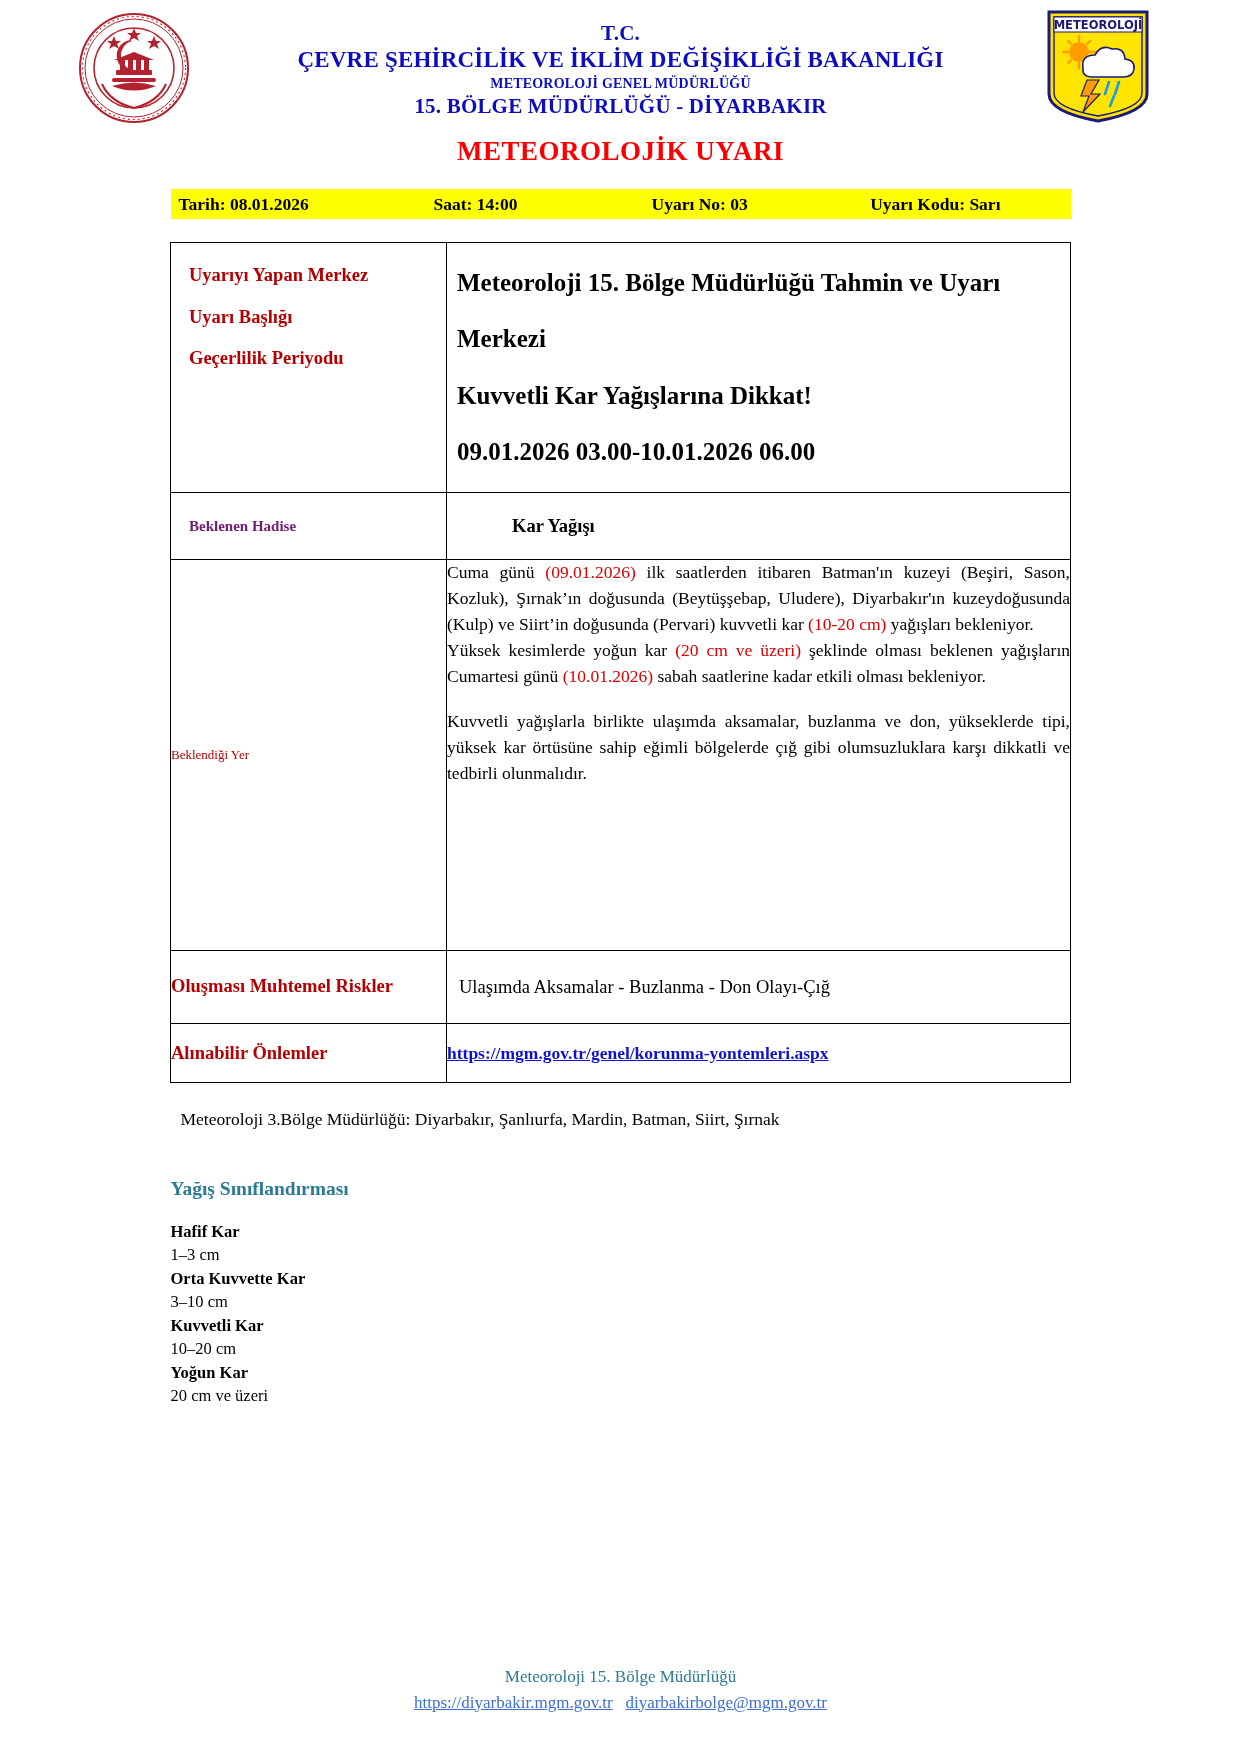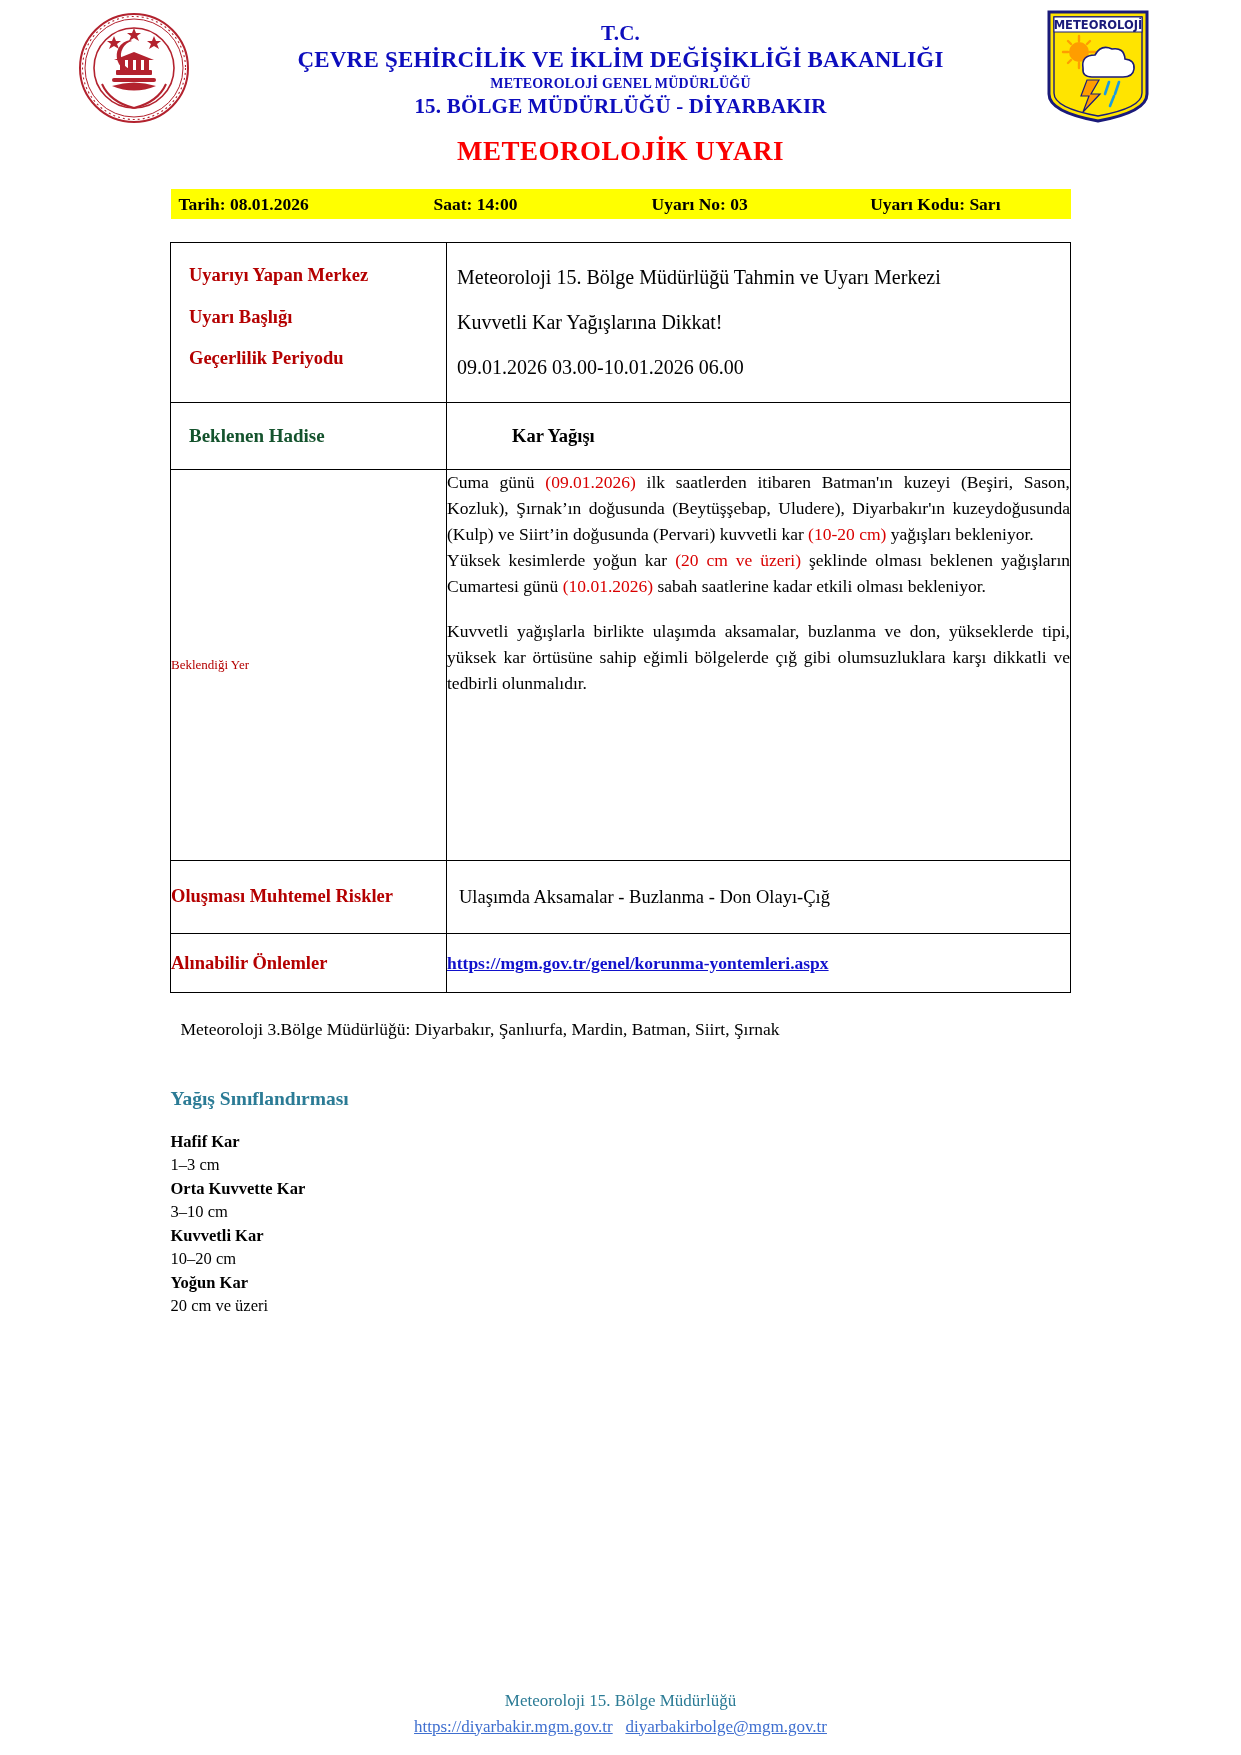--- a/index.html
+++ b/index.html
@@ -103,33 +103,33 @@
   .col-label { width: 276px; }
   .col-value { width: 624px; }
   .lbl-mid {
     color: #b40000;
     font-weight: bold;
     font-size: 18.5px;
     padding-left: 18px;
     line-height: 1.5;
   }
   .val-bold {
-    font-weight: normal;
-    font-size: 20px;
+    font-weight: bold;
+    font-size: 25px;
     padding: 9px 0 9px 10px;
     line-height: 1.55;
   }
 
   .stack-cell { padding: 12px 0 12px 0 !important; }
   .stack-row { line-height: 2.25; }
 
   .cell-hadise-lbl {
-    color: #14532d;
-    font-weight: bold;
-    font-size: 19px;
+    color: #701a75;
+    font-weight: bold;
+    font-size: 15px;
     padding-left: 18px;
   }
   .cell-hadise-val {
     font-weight: bold;
     font-size: 18.5px;
     padding-left: 65px;
   }
 
   
   .body-cell {
@@ -206,21 +206,21 @@
   .class-item-range {
     font-size: 16.5px;
     line-height: 1.42;
   }
 
   
   .footer {
     position: absolute;
     left: 0;
     right: 0;
-    bottom: 16px;
+    bottom: 40px;
     text-align: center;
     color: #2b7b95;
     font-size: 17px;
     line-height: 1.5;
   }
   .footer a {
     color: #3f6fd0;
     text-decoration: underline;
   }
   .footer .mail { color: #3f6fd0; text-decoration: underline; }

